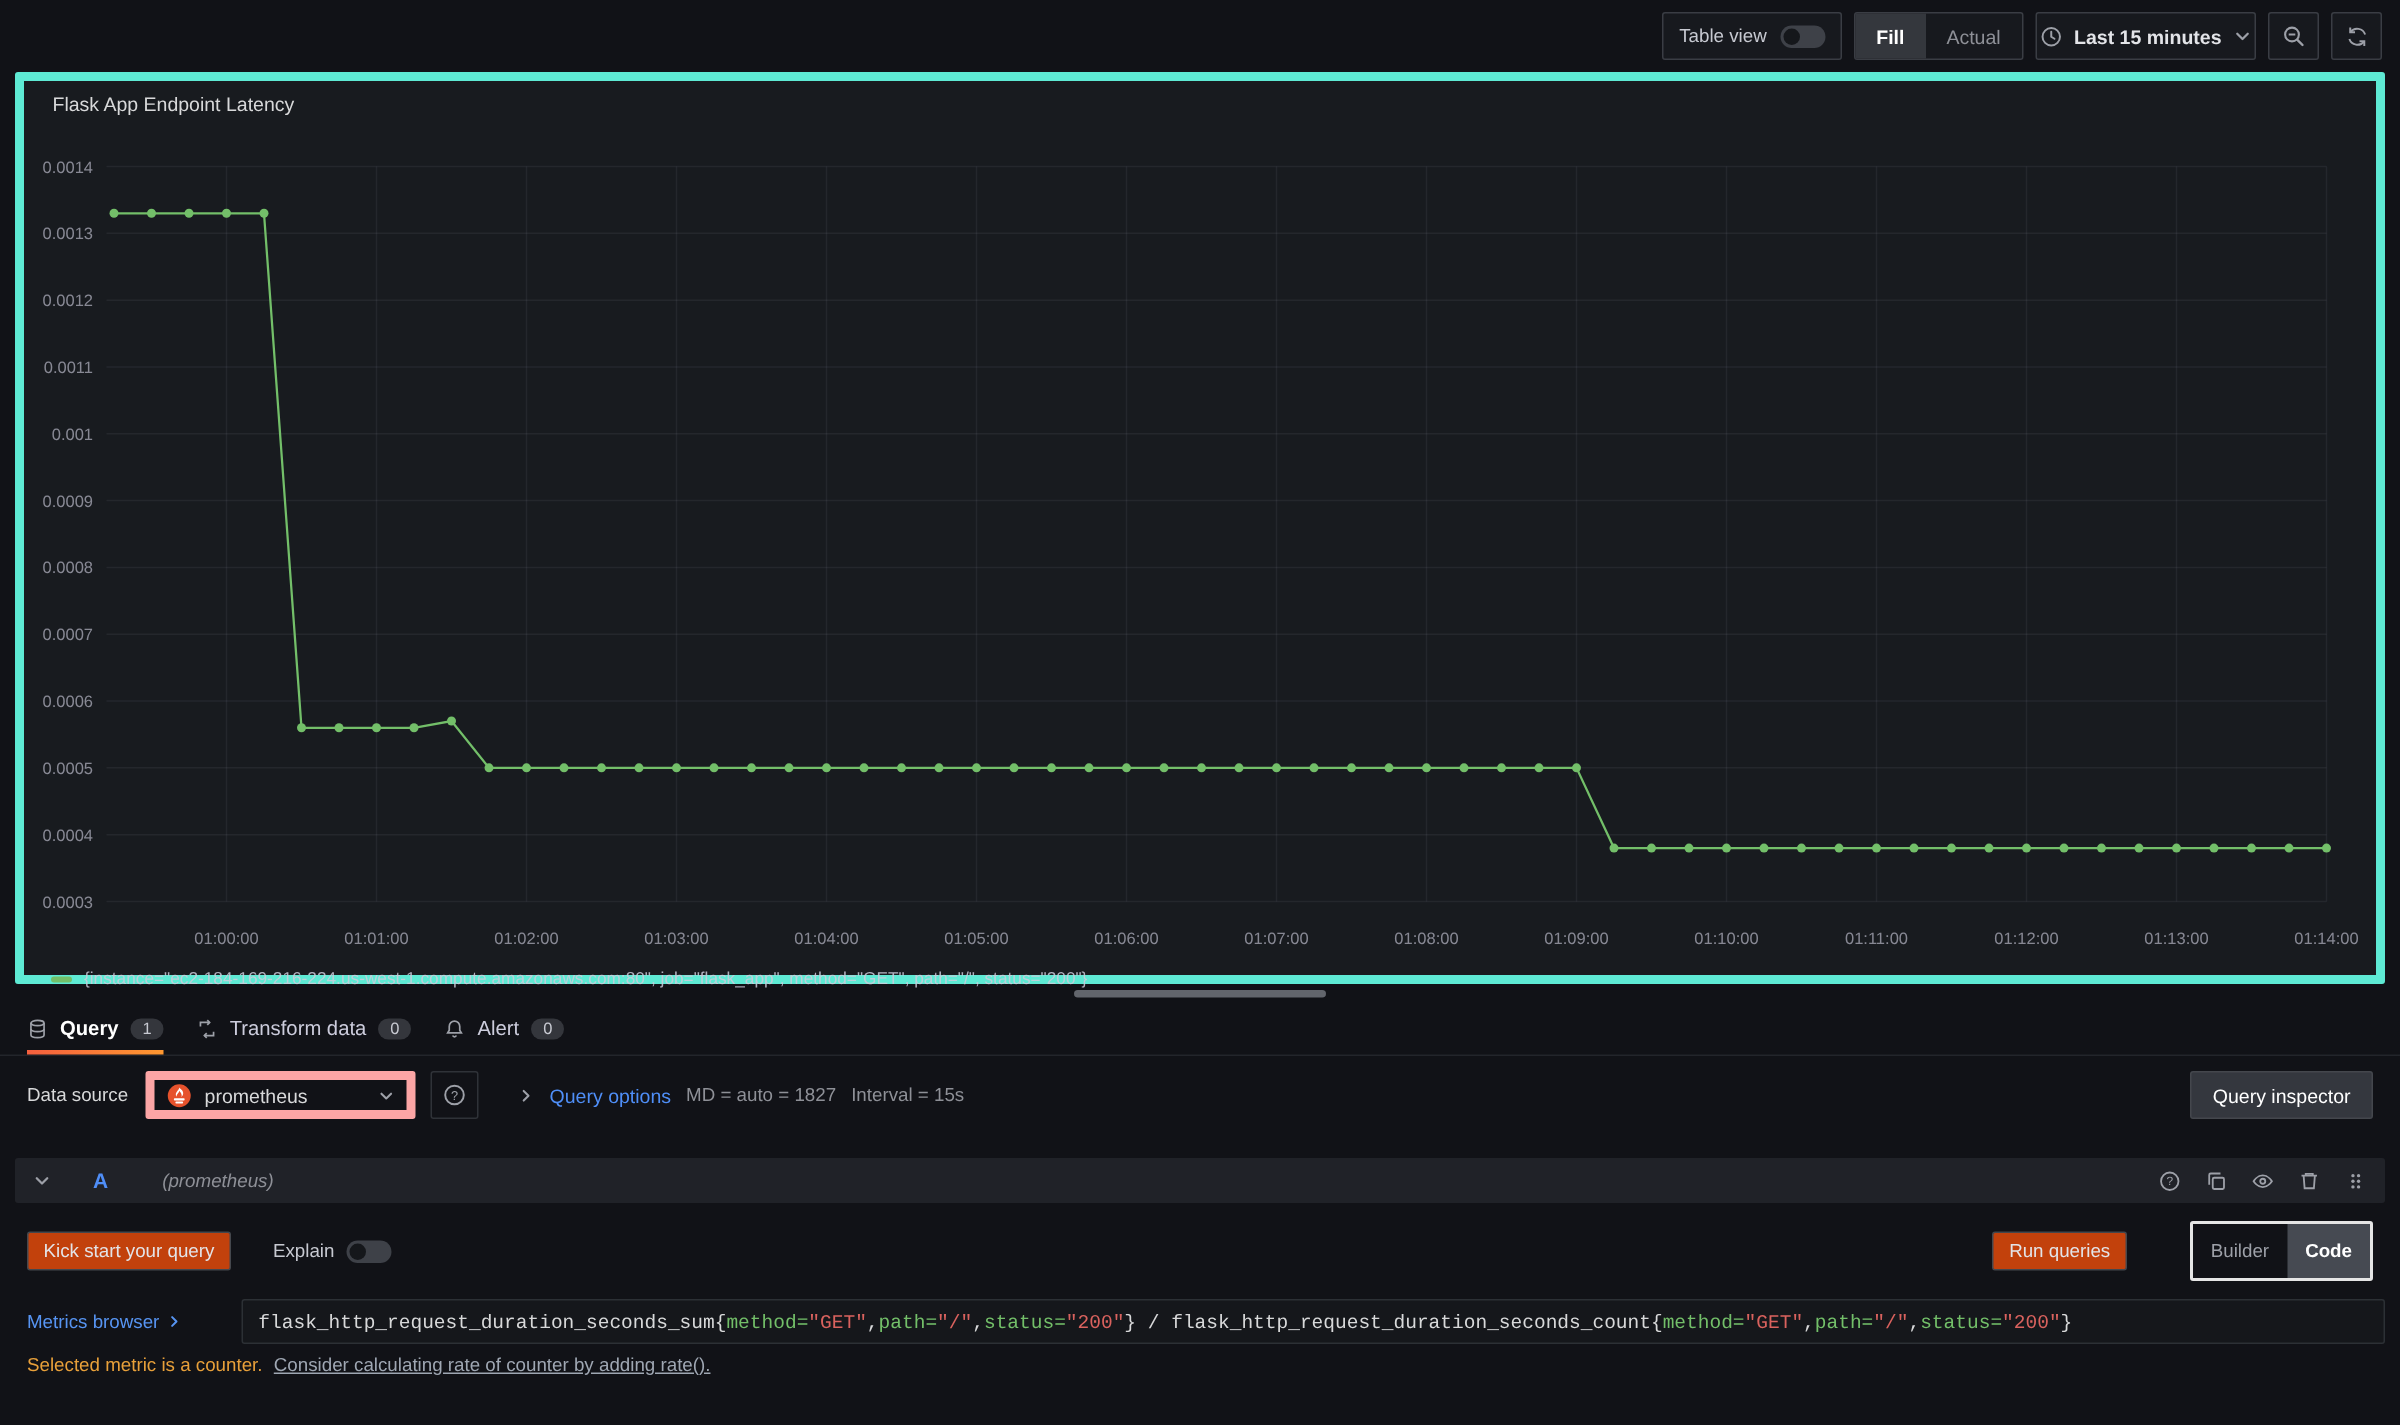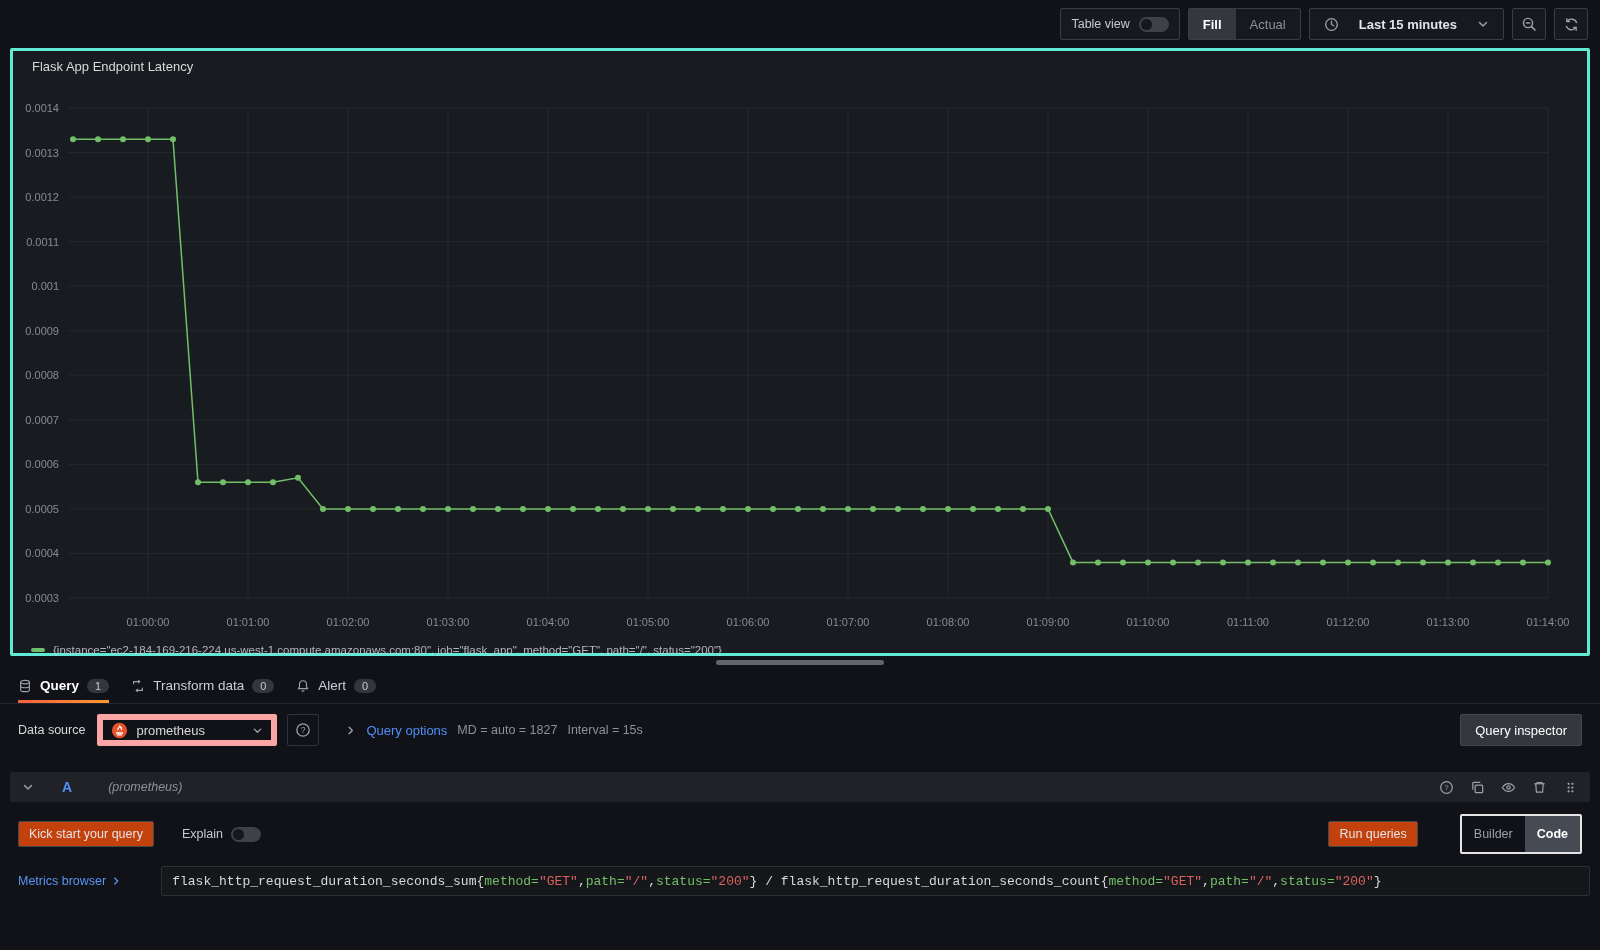--- a/index.html
+++ b/index.html
@@ -13,28 +13,28 @@
   svg { display:block; }
   .icon { display:block; color:#9da0a8; }
 
   
   .topbar { height:48px; display:flex; align-items:center; justify-content:flex-end; gap:8px; padding:0 12px; }
   .tb-group { display:flex; align-items:center; height:32px; border:1px solid #3a3d44; border-radius:2px; background:#17191e; }
   .tv-group { padding:0 10px; gap:9px; }
   .tv-label { color:#c7c9d1; font-size:12.5px; }
   .seg { height:100%; display:flex; align-items:center; padding:0 14px; color:#8e9097; font-size:13px; cursor:pointer; }
   .seg.active { background:#34373d; color:#ffffff; font-weight:600; }
-  .timepicker { padding:0 14px; gap:20px; cursor:pointer; }
+  .timepicker { padding:0 2px; gap:8px; cursor:pointer; }
   .timepicker .label { font-weight:600; font-size:13px; color:#e3e4e8; }
   .sq-btn { width:34px; justify-content:center; cursor:pointer; }
   .toggle { width:30px; height:15px; border-radius:8px; background:#3e4148; position:relative; cursor:pointer; }
   .toggle::after { content:""; position:absolute; left:2px; top:2px; width:11px; height:11px; border-radius:50%; background:#15171b; }
 
   
-  .panel { margin:0 10px; height:608px; background:#181b1f; border:3px solid #5eead4; border-radius:2px; }
+  .panel { margin:0 10px; height:608px; background:#181b1f; border:6px solid #5eead4; border-radius:2px; }
   .panel-title-row { height:30px; display:flex; align-items:center; padding:0 10px; }
   .panel-title { color:#d8d9da; font-size:13px; font-weight:500; padding-left:9px; }
   .grid-line { stroke:rgba(204,204,220,0.07); stroke-width:1; }
   .ytick, .xtick { fill:rgba(204,204,220,0.62); font-size:11px; font-family:"Liberation Sans",sans-serif; }
   .serie-line { fill:none; stroke:#73bf69; stroke-width:1.5; }
   .serie-dot { fill:#73bf69; }
   .legend-row { display:flex; align-items:center; gap:8px; padding:0 10px 0 18px; height:14px; }
   .legend-swatch { width:14px; height:4px; border-radius:2px; background:#73bf69; }
   .legend-text { font-size:11.5px; color:rgba(204,204,220,0.85); }
 
@@ -392,14 +392,18 @@
       <span>Metrics browser</span>
       <svg class="icon" width="10" height="10" viewBox="0 0 12 12" style="color:#5794f2">
           <path d="M4.5 2.5 8 6l-3.5 3.5" fill="none" stroke="currentColor" stroke-width="1.6" stroke-linecap="round" stroke-linejoin="round"></path>
         </svg>
     </div>
     <div class="expr-box">
       <span class="expr-text"><span class="tok-plain">flask_http_request_duration_seconds_sum{</span><span class="tok-label">method=</span><span class="tok-string">"GET"</span><span class="tok-plain">,</span><span class="tok-label">path=</span><span class="tok-string">"/"</span><span class="tok-plain">,</span><span class="tok-label">status=</span><span class="tok-string">"200"</span><span class="tok-plain">} / flask_http_request_duration_seconds_count{</span><span class="tok-label">method=</span><span class="tok-string">"GET"</span><span class="tok-plain">,</span><span class="tok-label">path=</span><span class="tok-string">"/"</span><span class="tok-plain">,</span><span class="tok-label">status=</span><span class="tok-string">"200"</span><span class="tok-plain">}</span></span>
     </div>
   </div>
 
+  <div class="warning-row">
+    <span class="warn-strong">Selected metric is a counter.</span>
+    <span class="warn-link">Consider calculating rate of counter by adding rate().</span>
+  </div>
 
 </div>
 
 </body></html>

